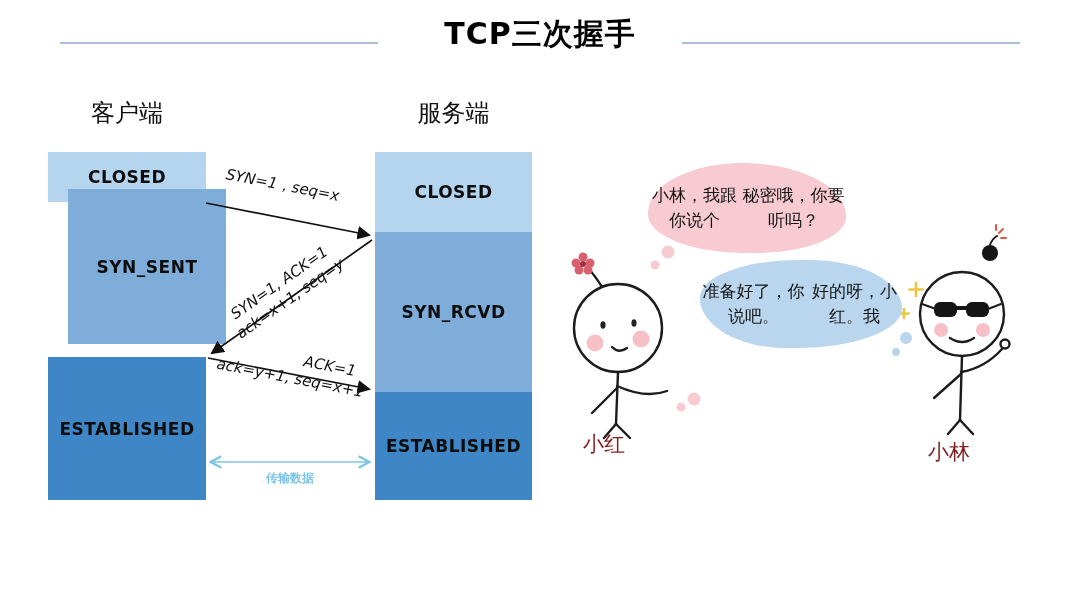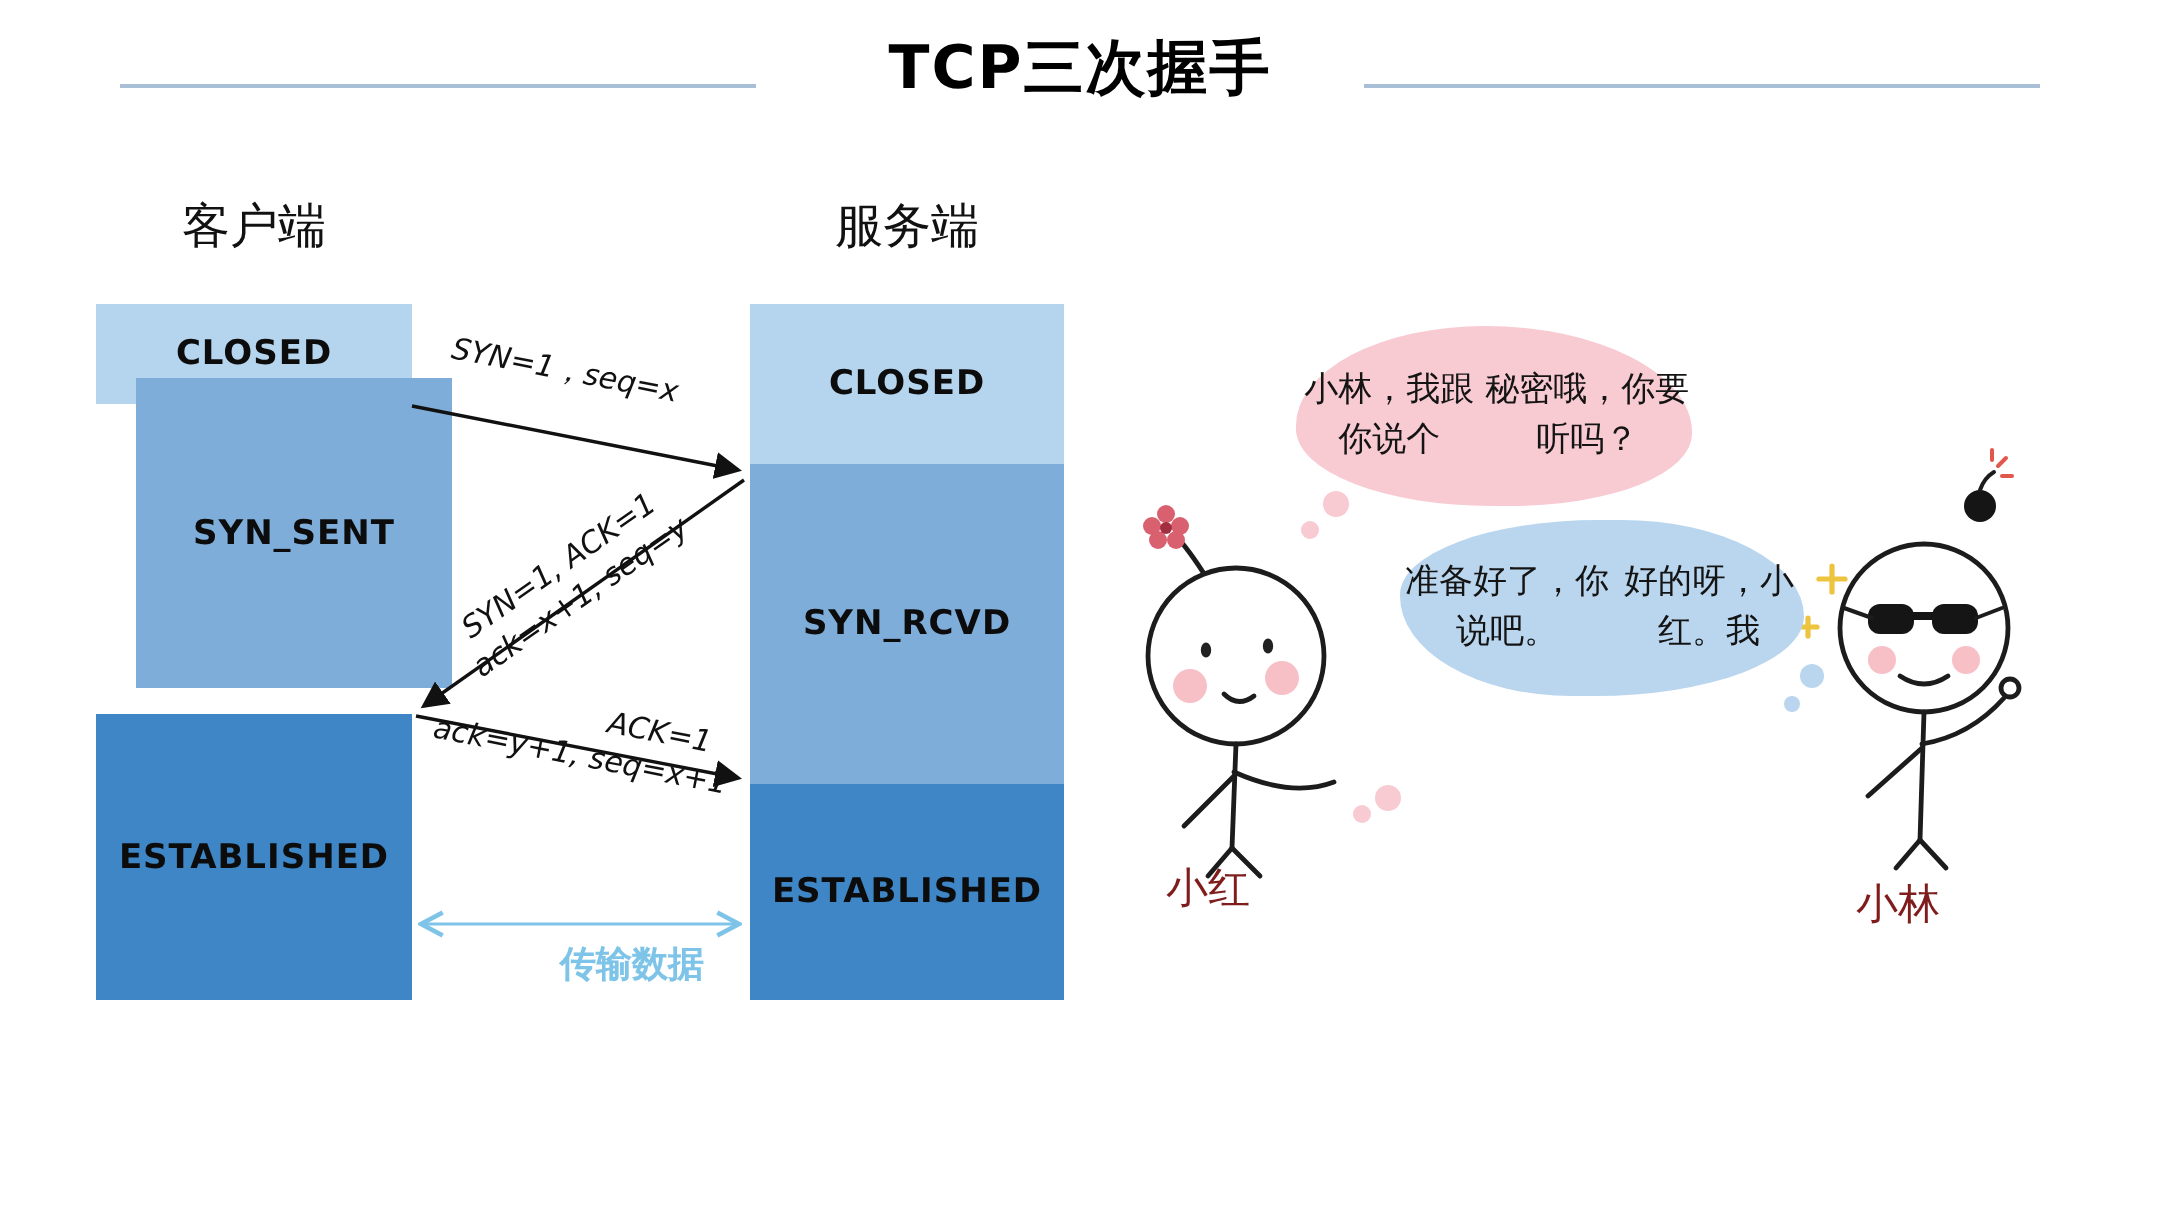--- a/index.html
+++ b/index.html
@@ -37,21 +37,21 @@
 
   
   .msg { position:absolute; font-size:15px; font-style:italic; color:#111;
     text-align:center; line-height:19px; white-space:nowrap; }
   .msg.m1 { left:205px; top:176px; width:155px; transform:rotate(11deg); }
   .msg.m2 { left:200px; top:272px; width:170px; transform:rotate(-35deg); }
   .msg.m3 { left:207px; top:350px; width:170px; transform:rotate(11deg); }
   .msg.m3 .l1 { text-align:right; padding-right:22px; }
 
   .transfer { position:absolute; left:206px; top:470px; width:168px; text-align:center;
-    font-size:18px; font-weight:bold; color:var(--transfer-blue,#7ec4e8);margin-left:26px; }
+    font-size:12px; font-weight:bold; color:var(--transfer-blue,#7ec4e8); }
 
   
   .bubble { position:absolute; display:flex; flex-direction:row; align-items:center;
     justify-content:center; text-align:center; font-size:17px; line-height:1.45; color:#141414; }
   .bubble.pink { background:var(--bubble-pink,#f8cad2); }
   .bubble.blue { background:var(--bubble-blue,#b9d6ee); }
   .bubble.b1 { left:648px; top:163px; width:198px; height:90px;
     border-radius:50% 55% 48% 52% / 58% 62% 42% 45%; }
   .bubble.b2 { left:700px; top:260px; width:202px; height:88px;
     border-radius:52% 48% 55% 45% / 45% 58% 48% 60%; }

